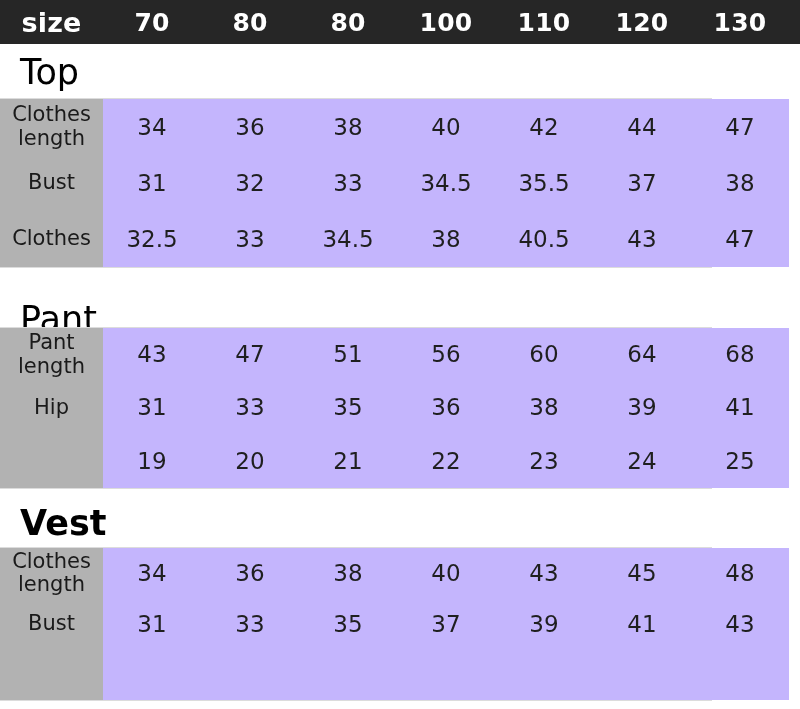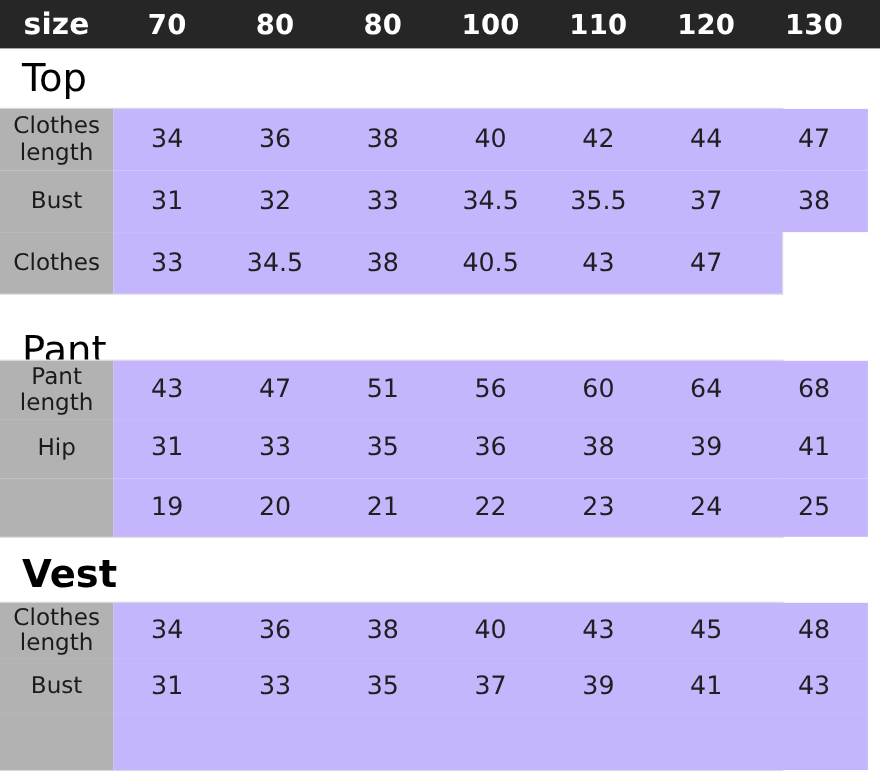--- a/index.html
+++ b/index.html
@@ -166,20 +166,21 @@
         <div class="dcell">34.5</div>
         <div class="dcell">35.5</div>
         <div class="dcell">37</div>
         <div class="dcell">38</div>
         <div class="tail"></div>
       </div>
     </div>
     <div class="srow">
       <div class="rlabel">Clothes</div>
       <div class="cells">
+        <div class="dcell">32.5</div>
         <div class="dcell">33</div>
         <div class="dcell">34.5</div>
         <div class="dcell">38</div>
         <div class="dcell">40.5</div>
         <div class="dcell">43</div>
         <div class="dcell">47</div>
         <div class="tail"></div>
       </div>
     </div>
   </div>

